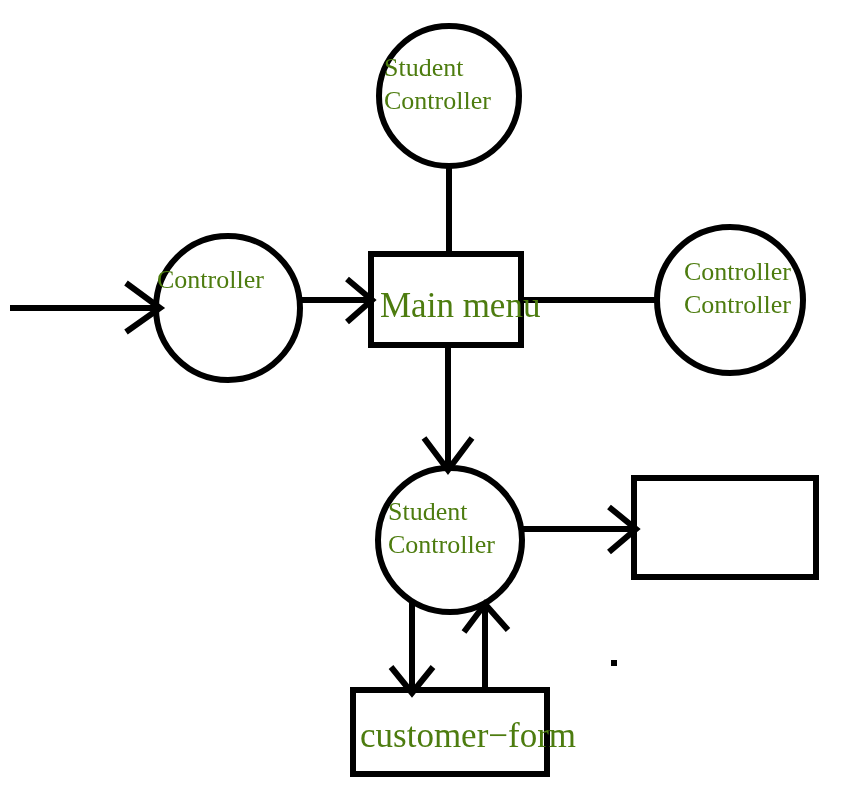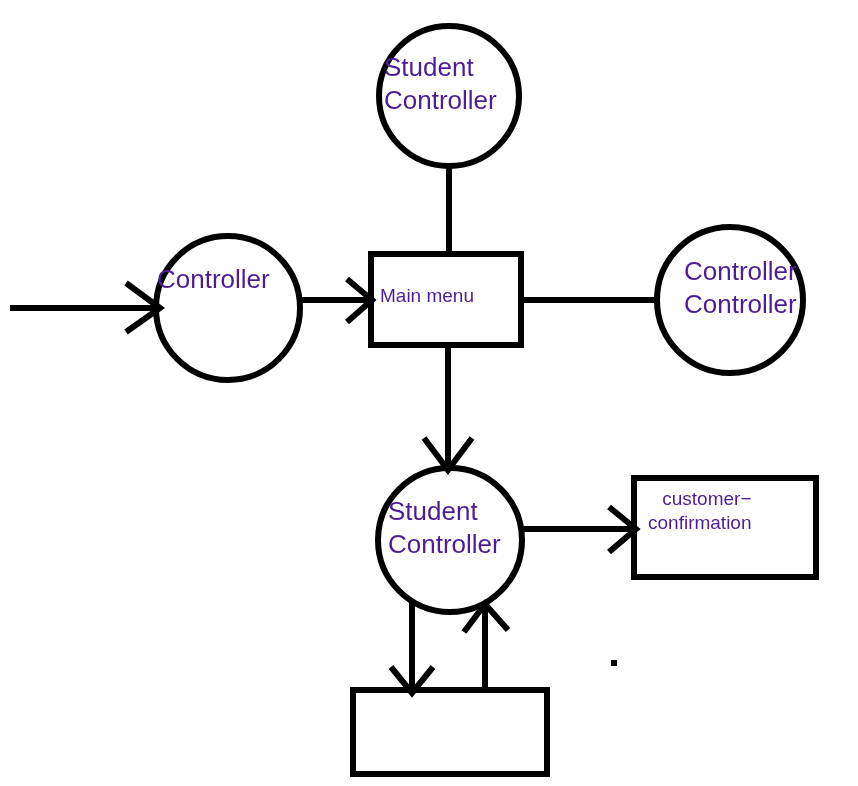--- a/index.html
+++ b/index.html
@@ -23,34 +23,34 @@
   #diagram-svg {
     position: absolute;
     top: 0;
     left: 0;
     width: 858px;
     height: 786px;
     display: block;
   }
   .node-label {
     position: absolute;
-    color: #4c1d95;
-    font-family: Liberation Sans, sans-serif;
+    color: #4d7c0f;
+    font-family: Liberation Serif, serif;
     line-height: 1.28;
     white-space: nowrap;
     pointer-events: none;
     user-select: none;
   }
   .label-circle {
     font-size: 26px;
     text-align: left;
   }
   .label-box {
-    font-size: 19px;
-    text-align: right;
+    font-size: 35px;
+    text-align: center;
   }
   .label-line {
     display: block;
   }
 </style>
 </head>
 <body>
 
 <div id="diagram-root">
 
@@ -128,19 +128,18 @@
   <div class="node-label label-circle" style="left:684px; top:255px;">
     <span class="label-line">Controller</span>
     <span class="label-line">Controller</span>
   </div>
 
   <div class="node-label label-circle" style="left:388px; top:495px;">
     <span class="label-line">Student</span>
     <span class="label-line">Controller</span>
   </div>
 
-  <div class="node-label label-box" style="left:648px; top:487px;">
-    <span class="label-line">customer−</span>
-    <span class="label-line">confirmation</span>
+
+  <div class="node-label label-box" style="left:360px; top:714px;">
+    <span class="label-line">customer−form</span>
   </div>
-
 
 </div>
 
 </body></html>

